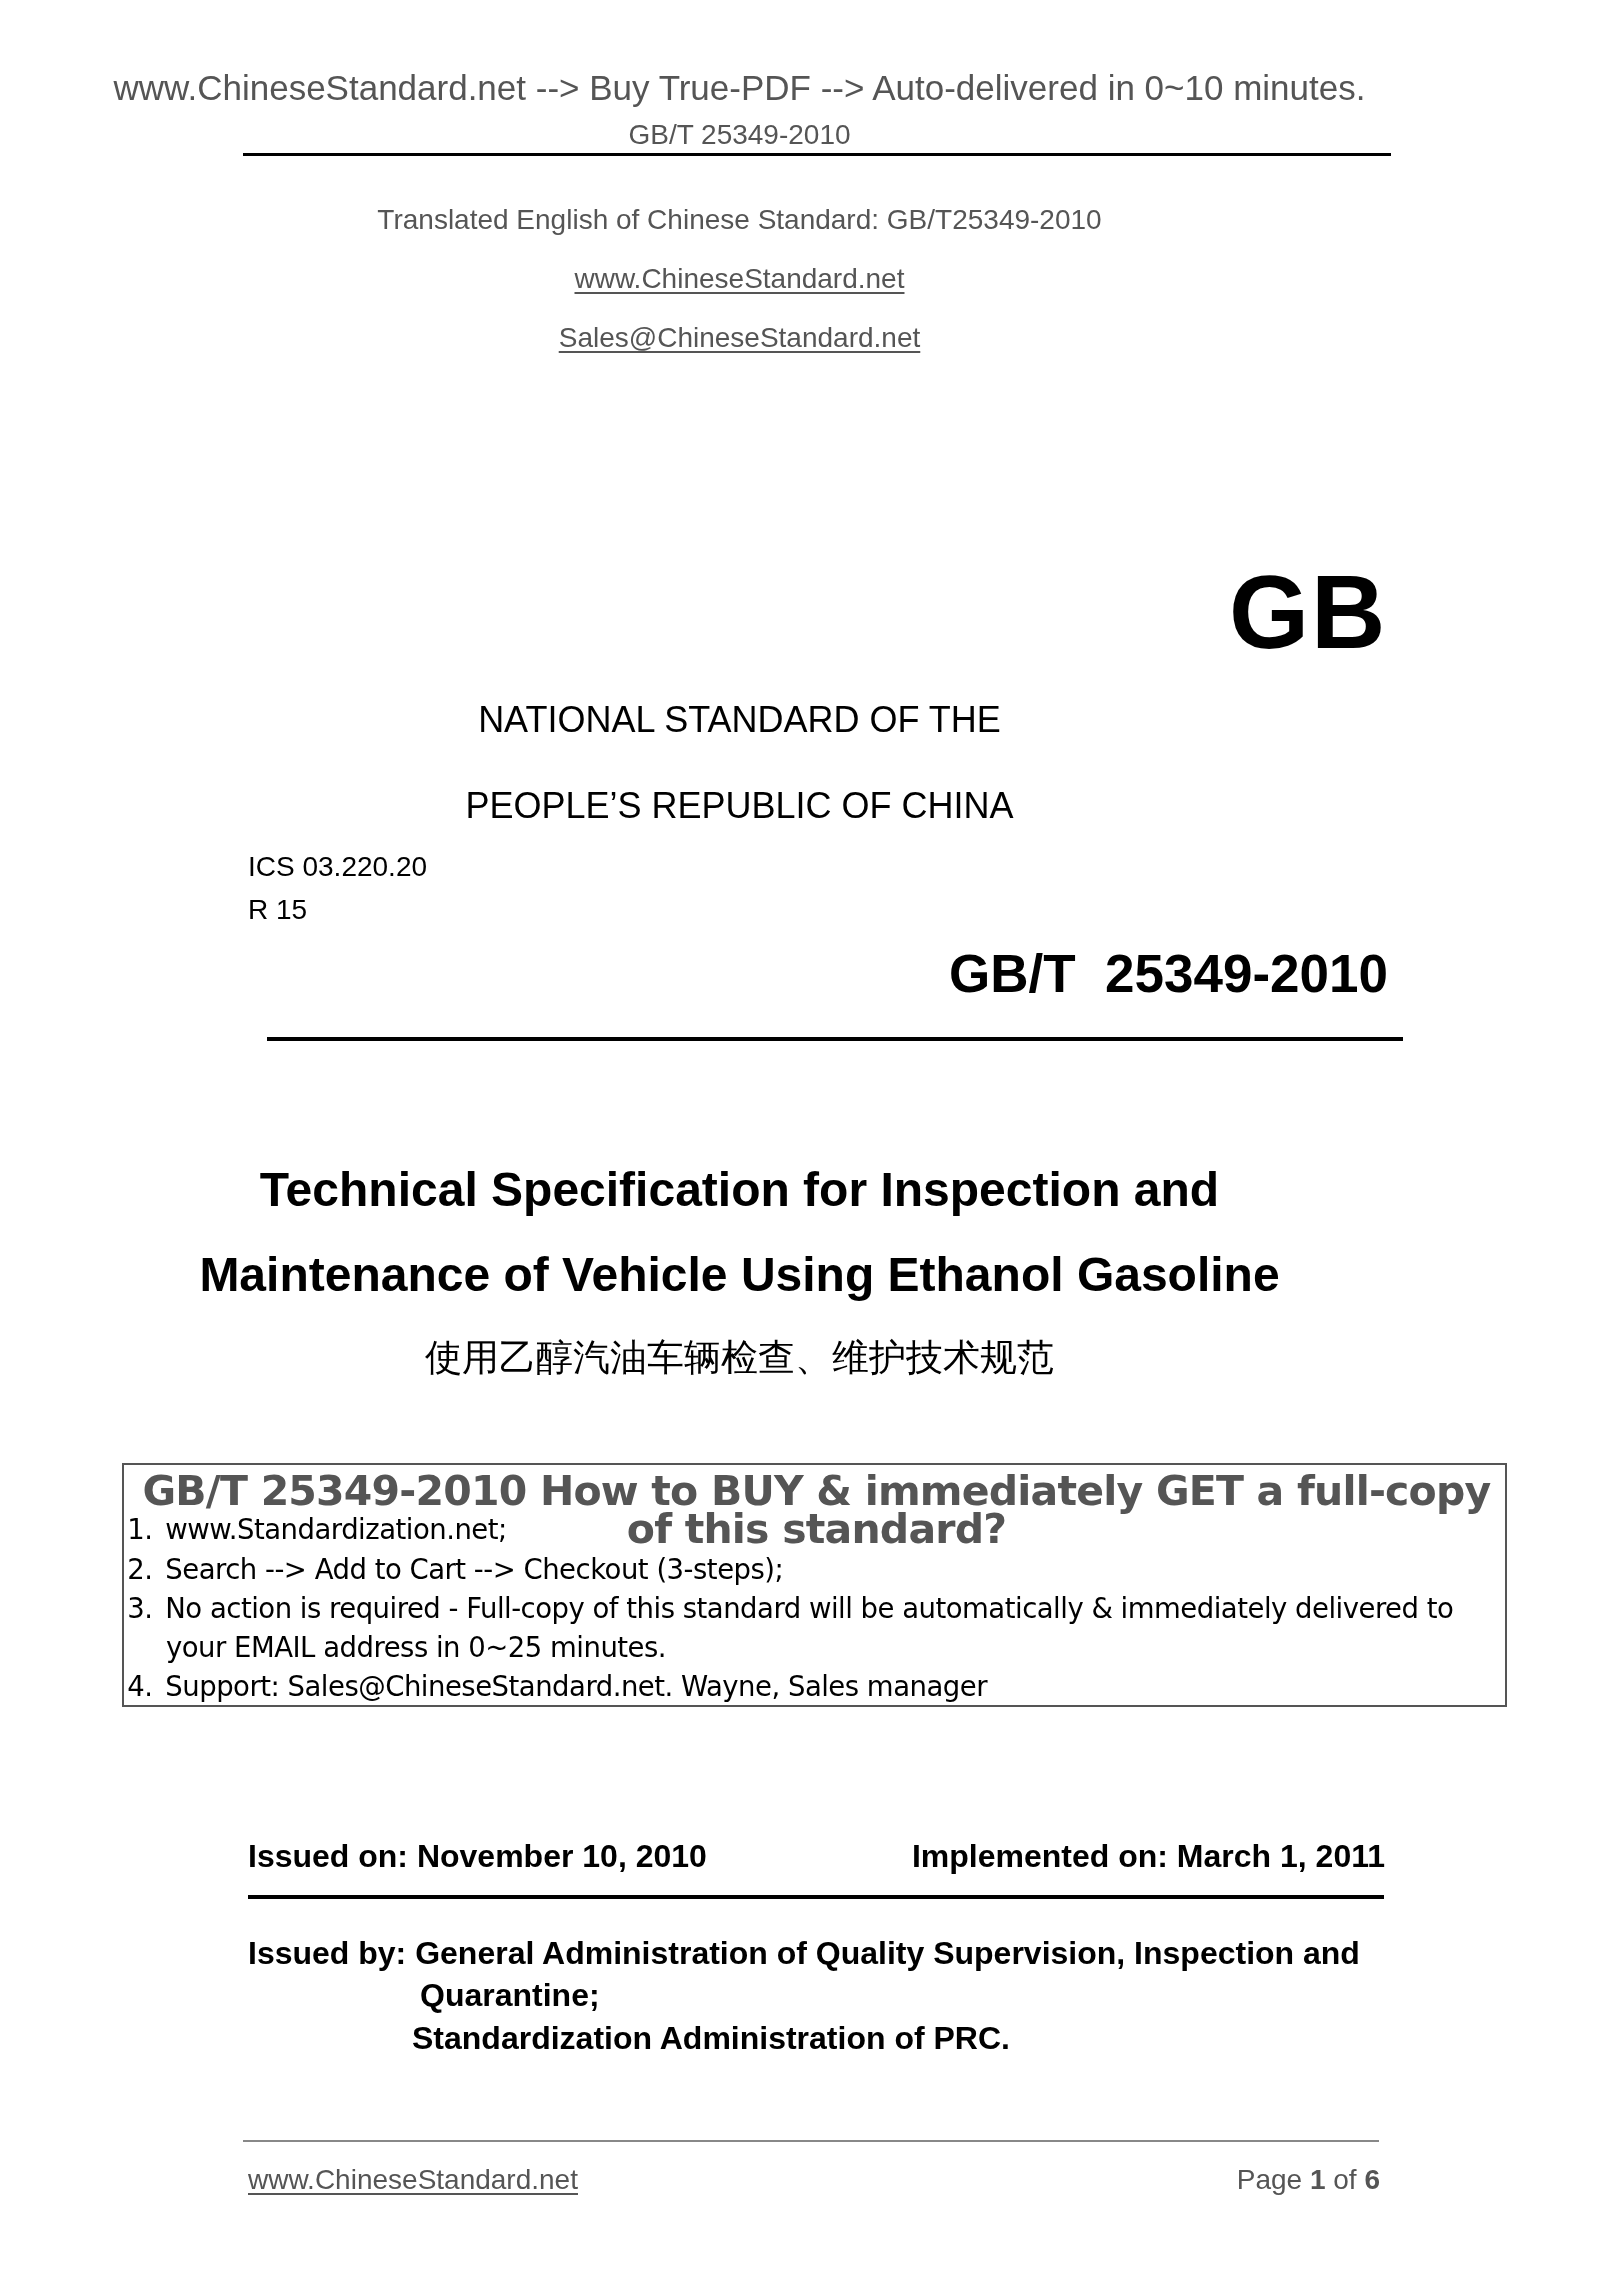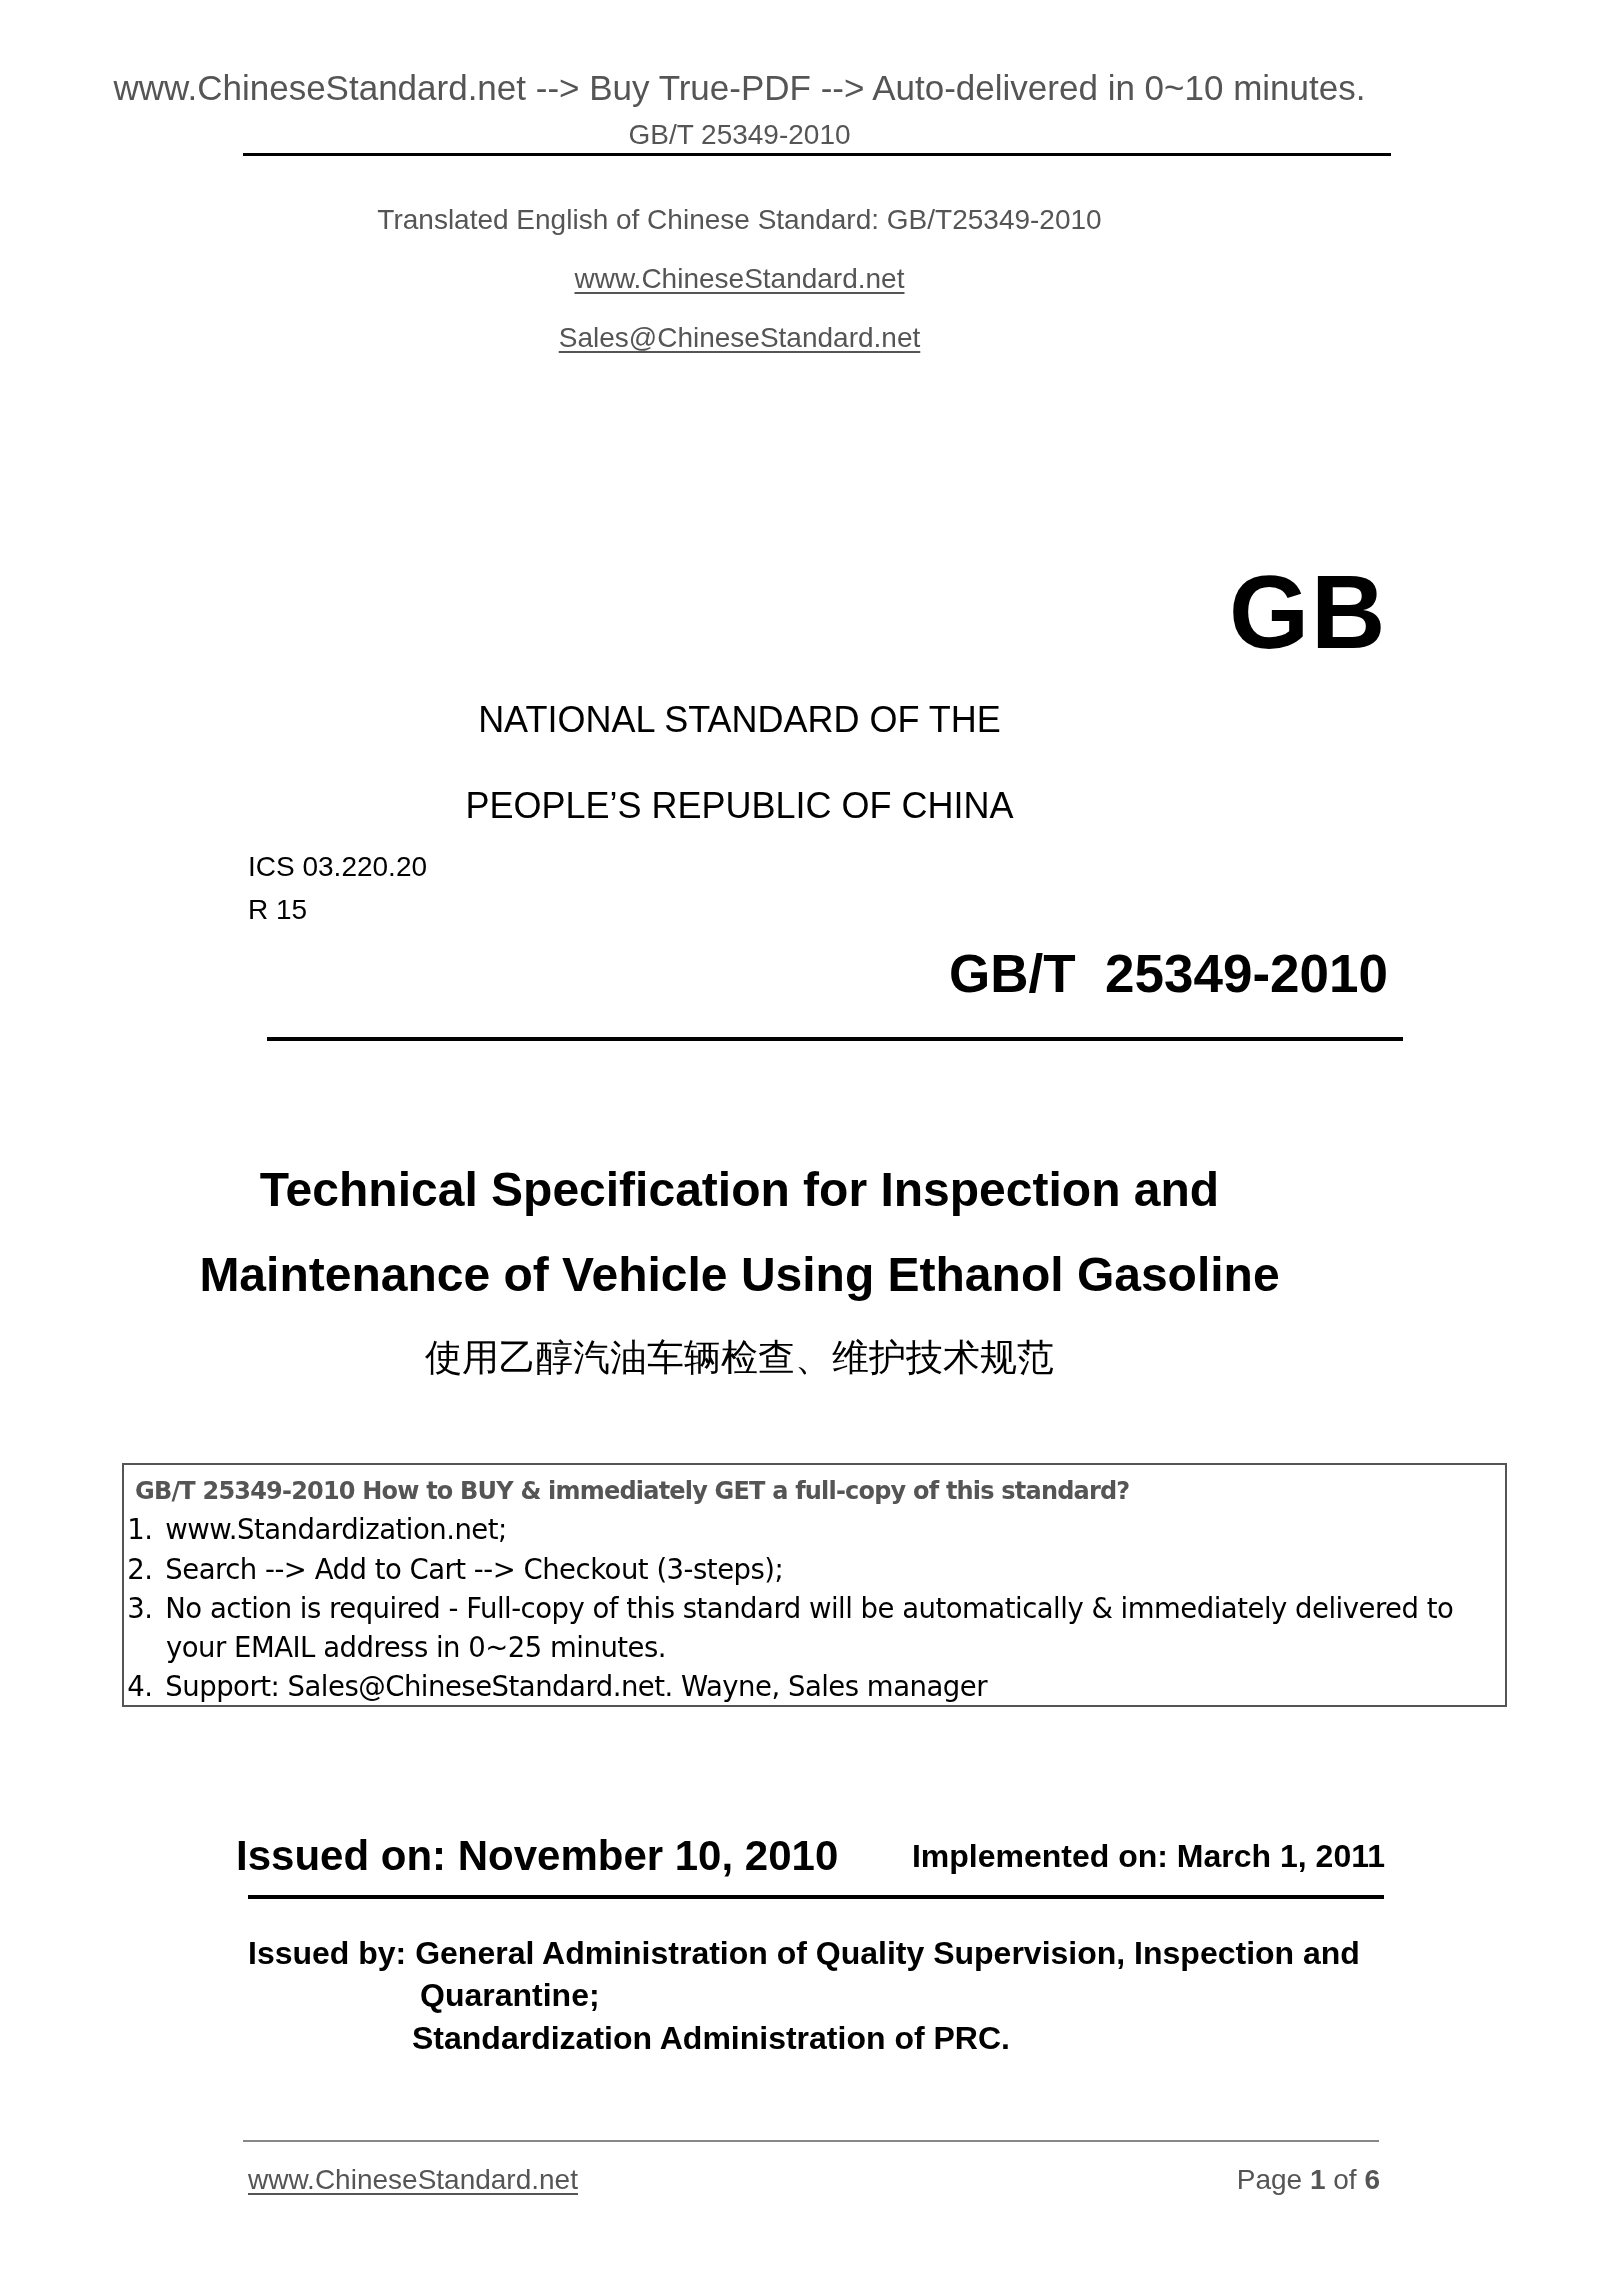--- a/index.html
+++ b/index.html
@@ -19,26 +19,26 @@
   .nat1 { top: 699px; font-size: 36px; line-height: 42px; }
   .nat2 { top: 785px; font-size: 36px; line-height: 42px; }
   .ics { left: 248px; top: 850px; font-size: 28px; line-height: 33px; }
   .rcode { left: 248px; top: 893px; font-size: 28px; line-height: 33px; }
   .stdno { right: 235px; top: 942px; font-size: 53px; font-weight: bold; line-height: 63px; white-space: pre; }
   .rule-std { left: 267px; width: 1136px; top: 1037px; height: 4.2px; background: #000; }
   .title1 { top: 1161px; font-size: 48px; font-weight: bold; line-height: 58px; }
   .title2 { top: 1246px; font-size: 48px; font-weight: bold; line-height: 58px; }
   .title-cn { top: 1335px; font-size: 37px; line-height: 45px; font-family: Liberation Serif, serif; }
   .buybox { left: 122px; top: 1463px; width: 1381px; height: 240px; border: 2.5px solid #555; box-sizing: content-box; }
-  .buy-title { position: absolute; left: 11px; width: 100%; top: 6.7px; text-align: left;
-               font-size: 24px; font-weight: bold; color: #555; line-height: 38px; font-family: "DejaVu Sans", sans-serif; letter-spacing: -0.8px; }
+  .buy-title { position: absolute; left: 2px; width: 100%; top: 6.7px; text-align: center;
+               font-size: 41px; font-weight: bold; color: #555; line-height: 38px; font-family: "DejaVu Sans", sans-serif; letter-spacing: -0.8px; }
   .buy-item { position: absolute; left: 3.3px; font-size: 27.5px; line-height: 33px; font-family: "DejaVu Sans", sans-serif; letter-spacing: -0.5px; white-space: nowrap; }
   .buy-item .num { display: inline-block; width: 38px; }
   .buy-cont { position: absolute; left: 42px; font-size: 27.5px; line-height: 33px; font-family: "DejaVu Sans", sans-serif; letter-spacing: -0.5px; white-space: nowrap; }
-  .issued-on { left: 236px; top: 1837px; font-size: 42px; font-weight: bold; line-height: 38px; }
+  .issued-on { left: 248px; top: 1837px; font-size: 32px; font-weight: bold; line-height: 38px; }
   .impl-on { right: 238px; top: 1837px; font-size: 32px; font-weight: bold; line-height: 38px; }
   .rule-issue { left: 248px; width: 1136px; top: 1895px; height: 4.2px; background: #000; }
   .issued-by { left: 248px; top: 1934px; font-size: 32px; font-weight: bold; line-height: 38px; white-space: nowrap; }
   .issued-by2 { left: 420px; top: 1976px; font-size: 32px; font-weight: bold; line-height: 38px; }
   .issued-by3 { left: 412px; top: 2019px; font-size: 32px; font-weight: bold; line-height: 38px; }
   .rule-foot { left: 243px; width: 1136px; top: 2140px; height: 1.7px; background: #888; }
   .foot-link { left: 248px; top: 2163px; font-size: 28px; line-height: 33px; }
   .foot-page { right: 243px; top: 2163px; font-size: 28px; line-height: 33px; }
   .foot-page b { font-weight: bold; }
 </style>

